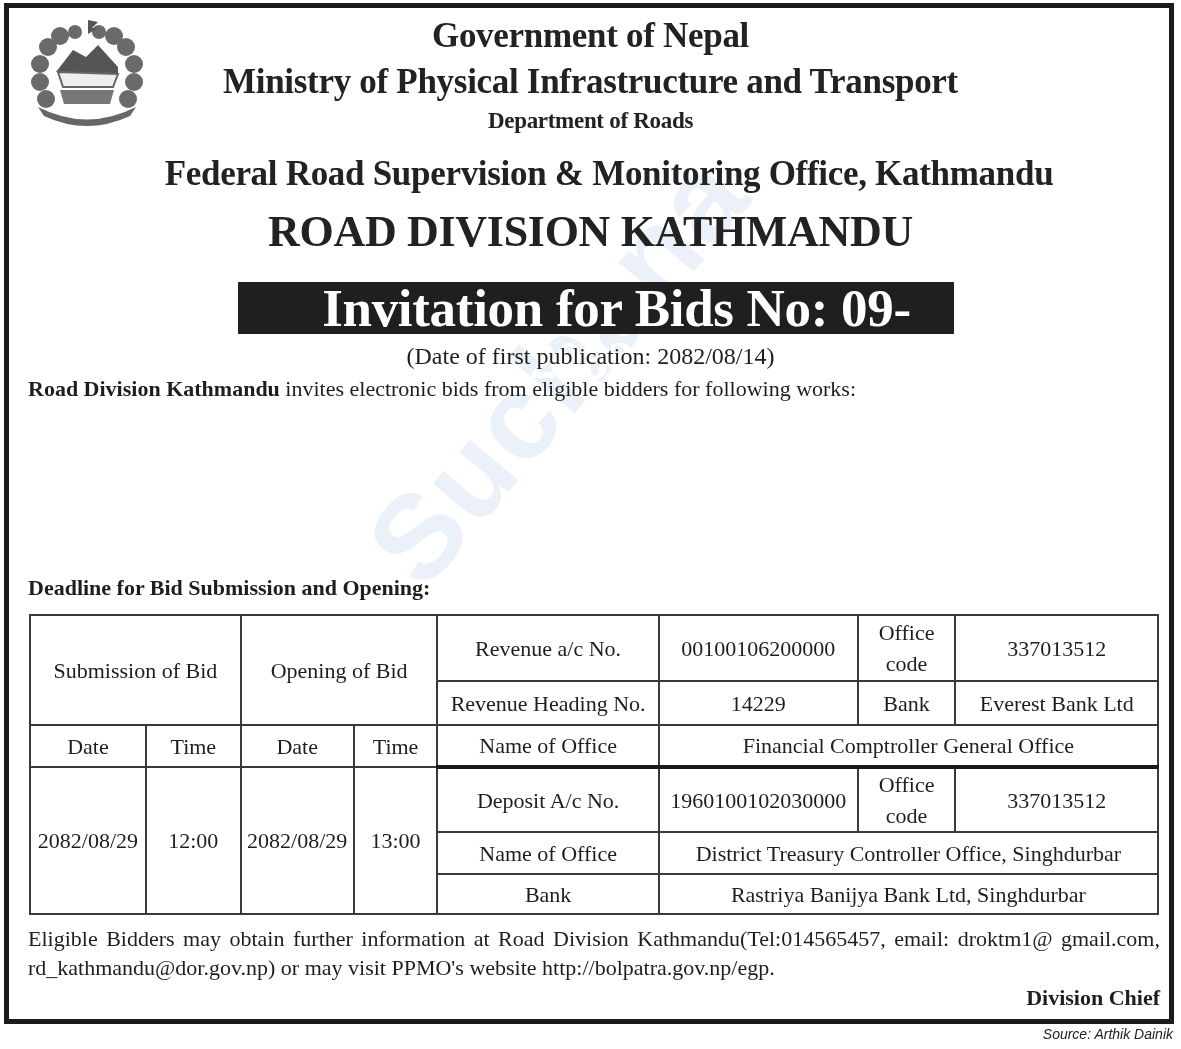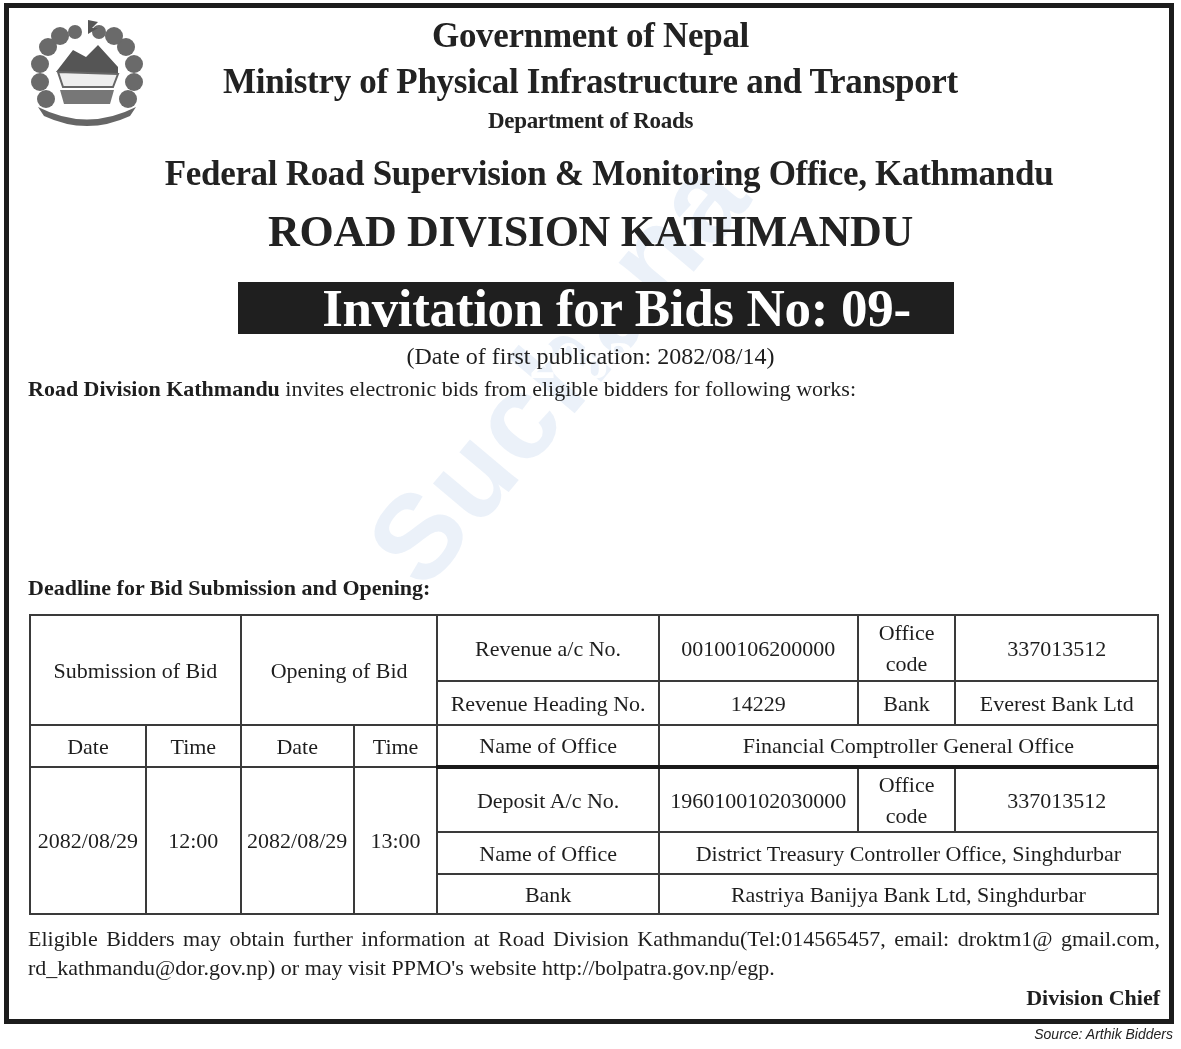--- a/index.html
+++ b/index.html
@@ -152,13 +152,13 @@
   </tr>
   <tr style="height:40px">
     <td>Bank</td>
     <td colspan="3">Rastriya Banijya Bank Ltd, Singhdurbar</td>
   </tr>
 </tbody>
   </table>
 
 <div class="footer">Eligible Bidders may obtain further information at Road Division Kathmandu(Tel:014565457, email: droktm1@ gmail.com, rd_kathmandu@dor.gov.np) or may visit PPMO's website http://bolpatra.gov.np/egp.</div>
 <div class="signer">Division Chief</div>
-<div class="source">Source: Arthik Bidders</div>
+<div class="source">Source: Arthik Dainik</div>
 
 </body></html>

